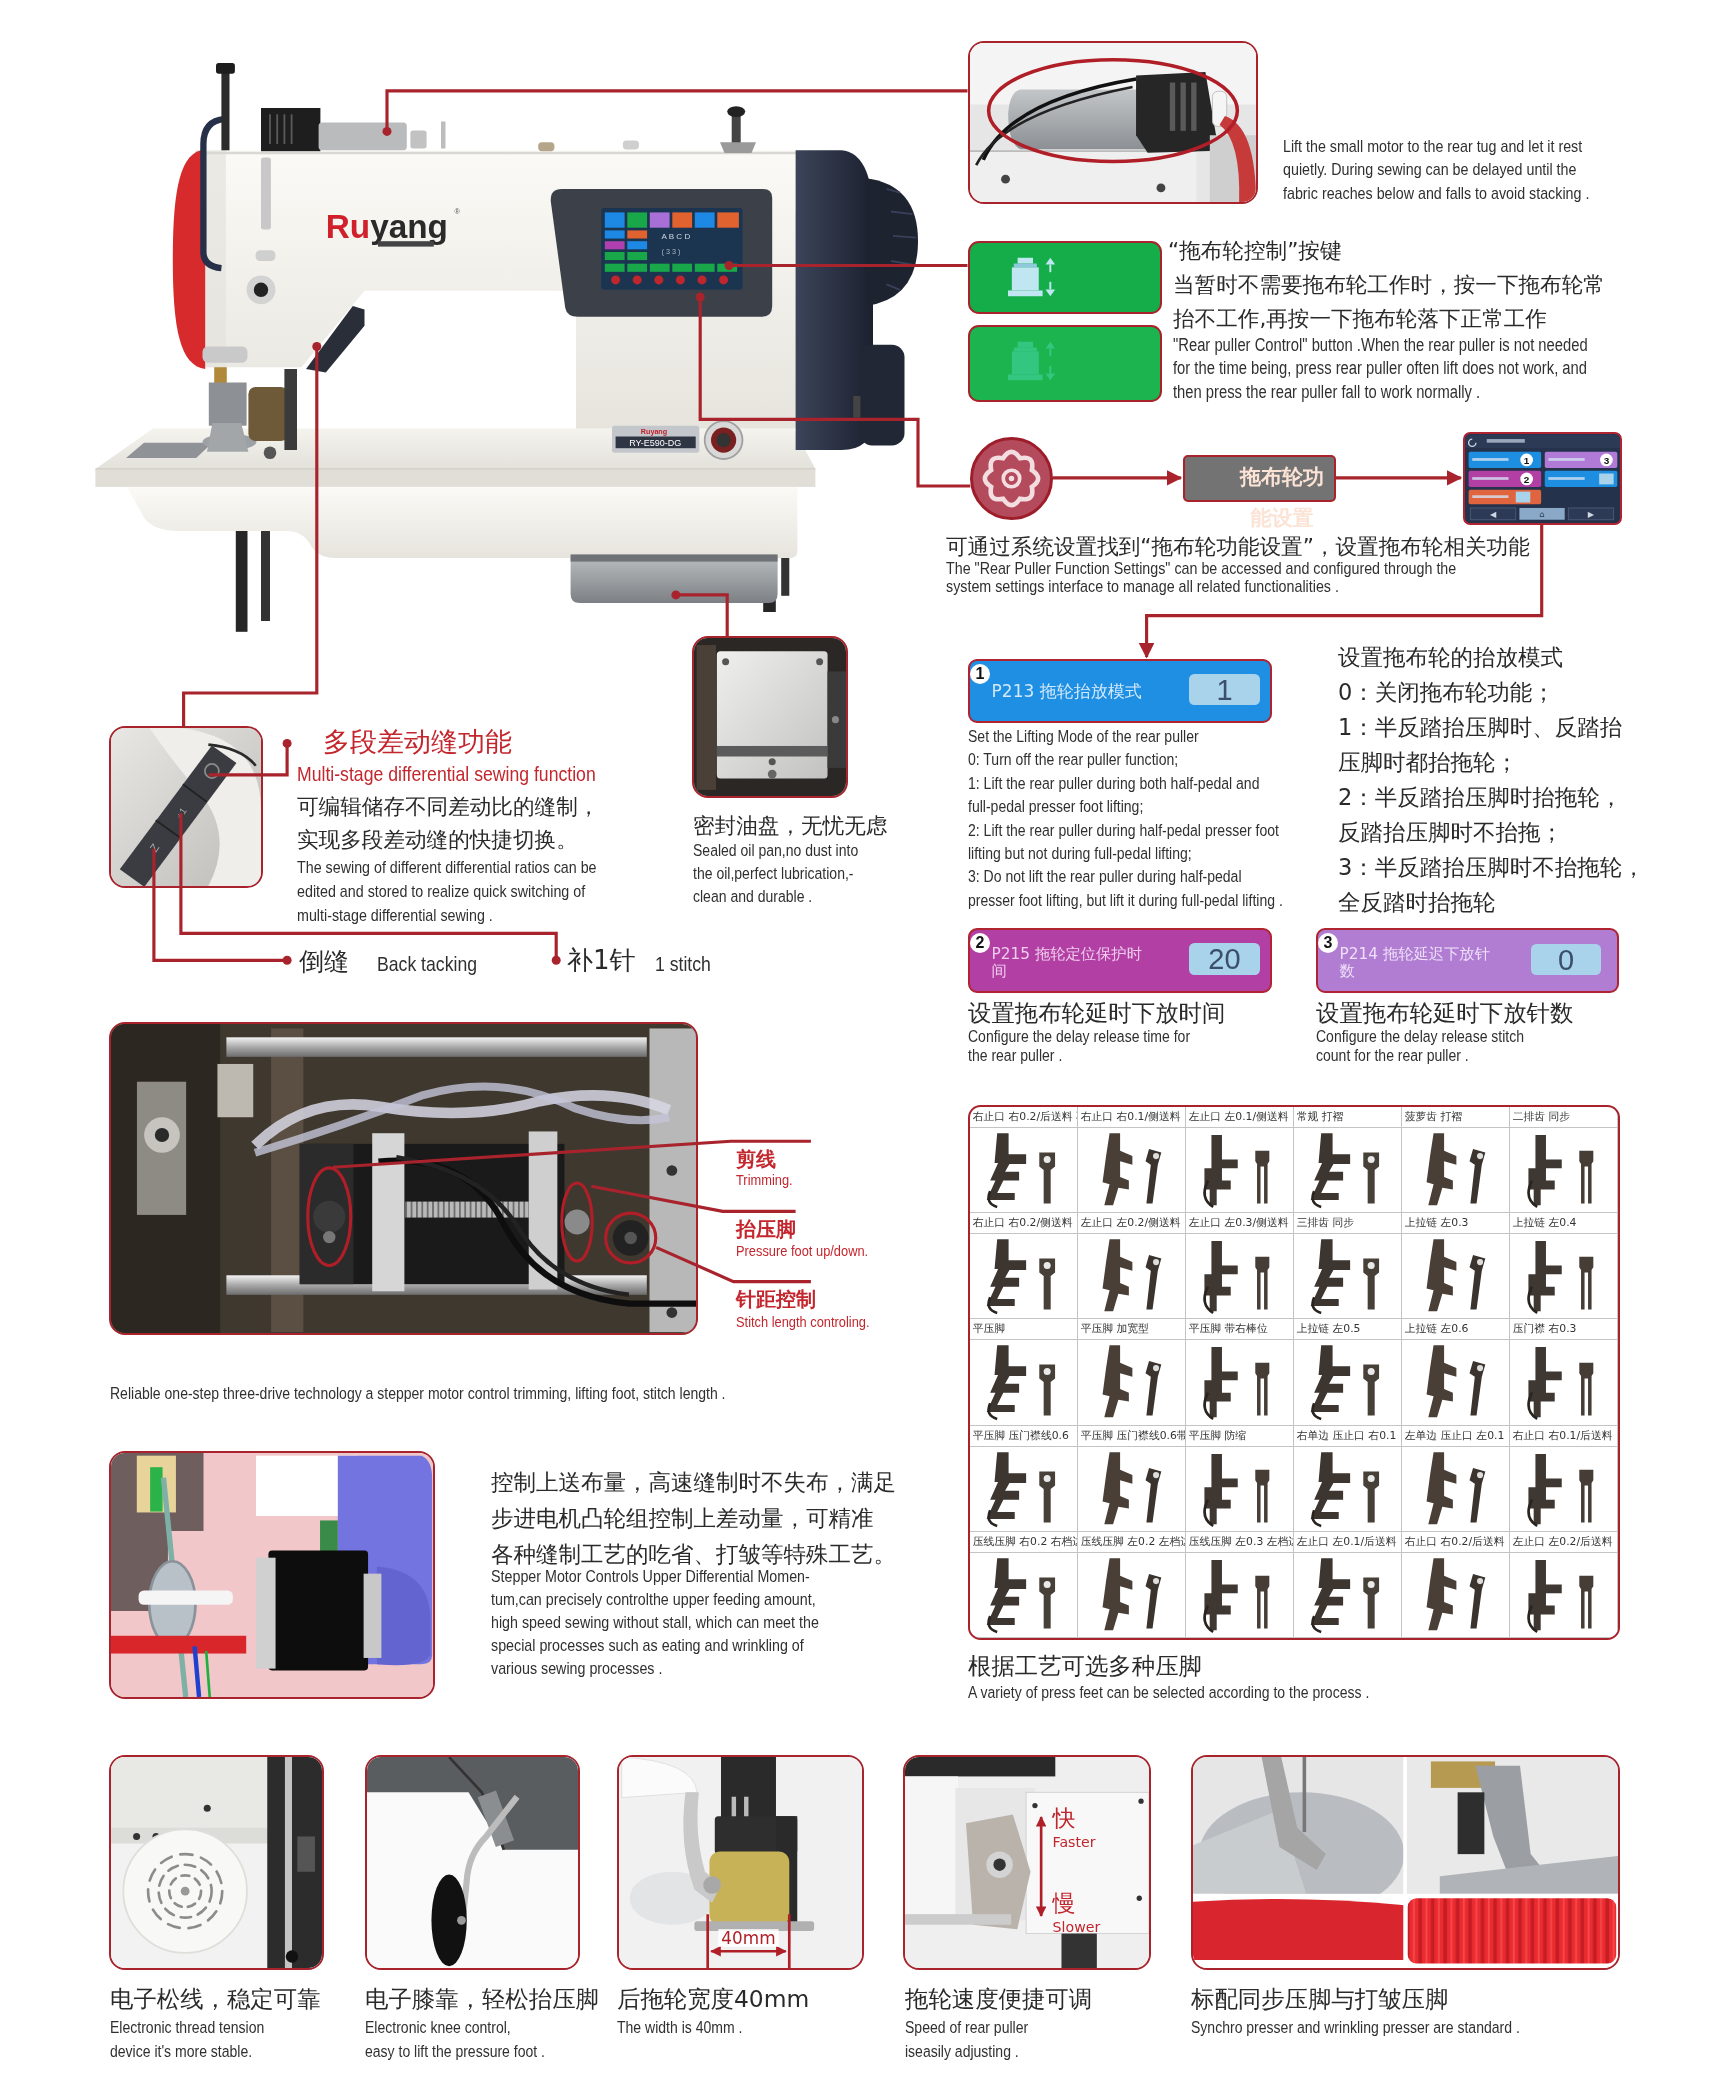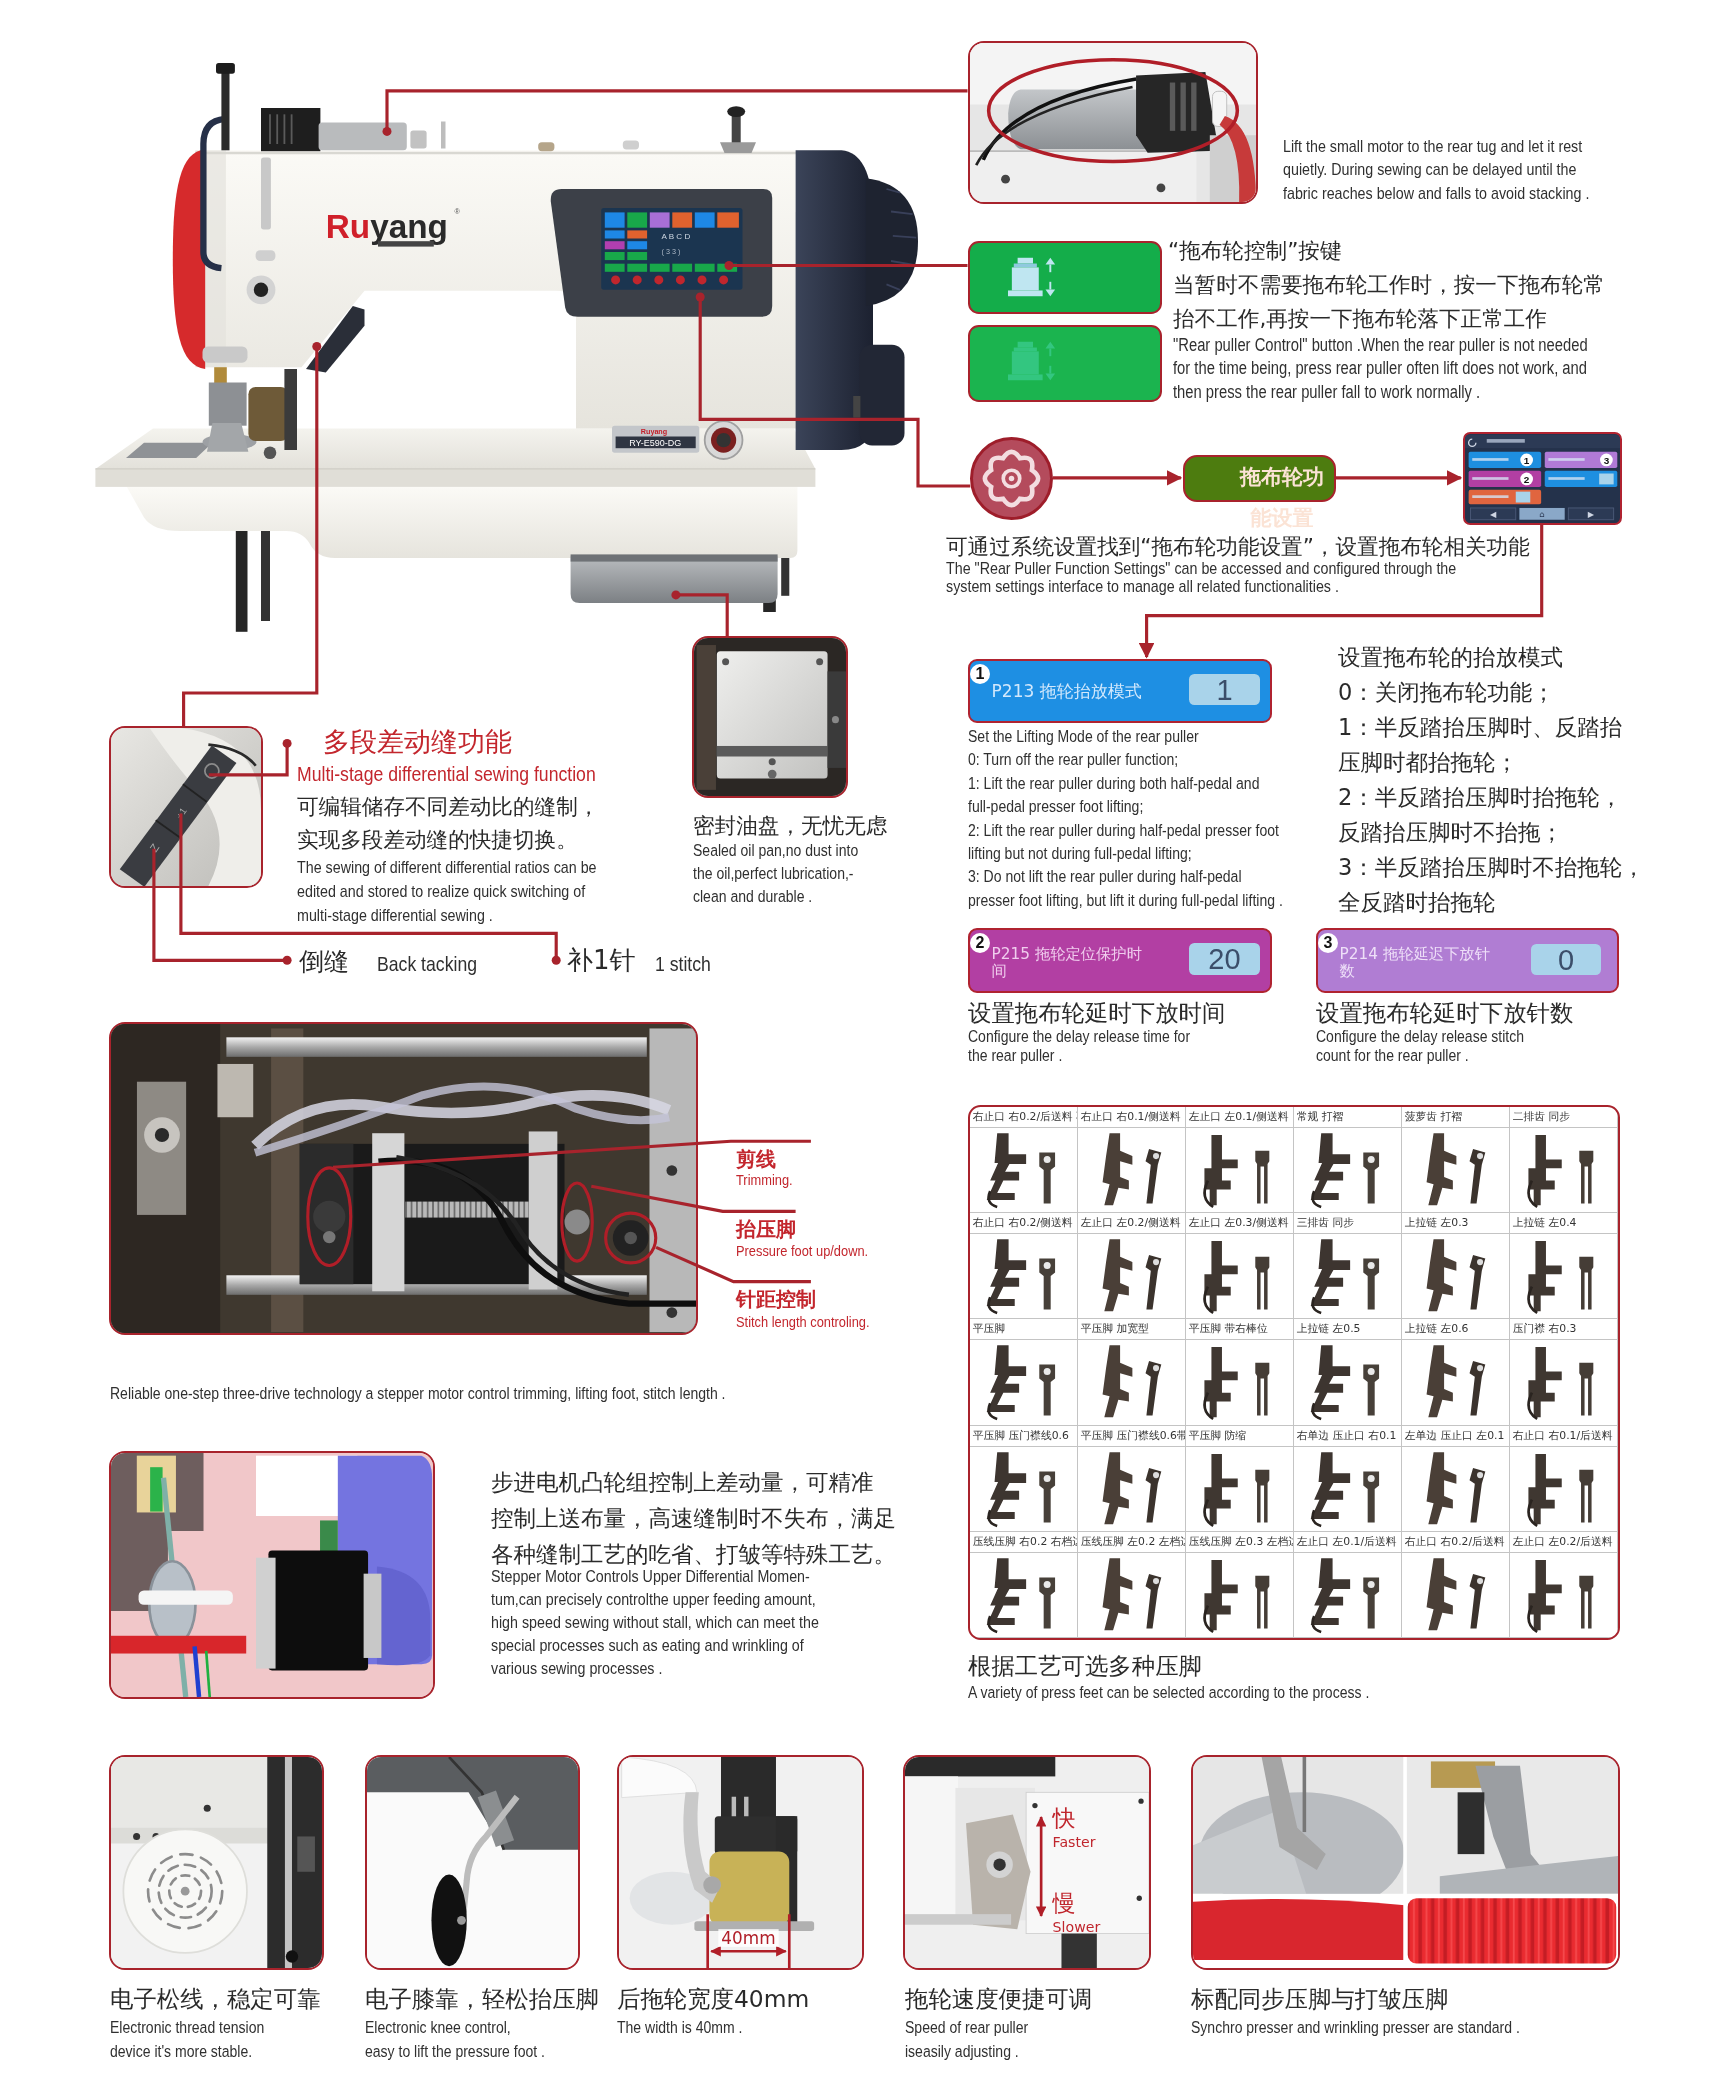--- a/index.html
+++ b/index.html
@@ -16,21 +16,21 @@
   .gbtn svg{position:absolute;left:34px;top:9px;width:58px;height:50px;}
   .pbox{position:absolute;z-index:3;border:2.7px solid #b02330;border-radius:9px;box-sizing:border-box;}
   .pbox .marker{position:absolute;left:0;top:2.7px;width:20px;height:20px;border-radius:50%;background:#ffffff;color:#111;font:bold 16px/20px "Liberation Sans",sans-serif;text-align:center;}
   .pbox .plabel{position:absolute;left:21.6px;font-family:"DejaVu Sans",sans-serif;}
   .pbox .pval{position:absolute;border-radius:5.4px;background:#a9d3ea;color:#3b4e6a;font:29px/32px "Liberation Sans",sans-serif;text-align:center;}
   .grid{position:absolute;z-index:2;left:968px;top:1105px;width:652px;height:535px;border:2.7px solid #a8232c;border-radius:12.6px;box-sizing:border-box;overflow:hidden;background:#ffffff;display:grid;grid-template-columns:repeat(6,1fr);grid-template-rows:repeat(5,1fr);}
   .cell{border-right:0.9px solid #c4c4c4;border-bottom:1.8px solid #c4c4c4;display:flex;flex-direction:column;overflow:hidden;min-width:0;min-height:0;}
   .cell .lab{height:20px;flex:none;border-bottom:0.9px solid #c4c4c4;font:10.8px/20px "DejaVu Sans",sans-serif;color:#333;white-space:nowrap;overflow:hidden;padding-left:2.7px;}
   .cell svg{flex:1;width:100%;min-height:0;}
   .circbtn{position:absolute;z-index:2;border:3.6px solid #9e1d2a;border-radius:50%;box-sizing:border-box;background:#b44b5c;}
-  .obtn{position:absolute;z-index:2;border:2.7px solid #a8232c;border-radius:14px;box-sizing:border-box;background:#4d7c0f;color:#fbe3d5;font:bold 21px/41px "DejaVu Sans",sans-serif;text-align:center;padding-left:45px;}
+  .obtn{position:absolute;z-index:2;border:2.7px solid #a8232c;border-radius:5px;box-sizing:border-box;background:#737373;color:#fbe3d5;font:bold 21px/41px "DejaVu Sans",sans-serif;text-align:center;padding-left:45px;}
   .thumb{position:absolute;z-index:2;border:2.7px solid #b02330;border-radius:7.2px;box-sizing:border-box;background:#24324b;overflow:hidden;}
   .thumb svg{display:block;width:100%;height:100%;}
 </style>
 </head>
 <body>
 
 <div id="page">
 
   <svg class="t" style="left:90px;top:54px;width:837px;height:585px;z-index:1" viewBox="100 60 930 650">
     <defs>
@@ -780,22 +780,22 @@
       <path d="M420 1740 Q480 1745 480 1800 V1840 Q470 1855 420 1850 Z" fill="#6464d0"></path>
       <rect x="356" y="1688" width="20" height="42" fill="#3a8a4a"></rect>
       <rect x="298" y="1722" width="112" height="135" rx="4" fill="#0d0d0d"></rect>
       <rect x="284" y="1730" width="22" height="125" fill="#d0d0d0"></rect>
       <rect x="405" y="1748" width="20" height="95" fill="#c8c8c8"></rect>
       <path d="M215 1830 L220 1887" stroke="#2040d0" stroke-width="5"></path>
       <path d="M228 1835 L232 1887" stroke="#20b040" stroke-width="3"></path>
     </svg>
   </div>
   <div class="t cn" style="left:491px;top:1464px;font-size:22.5px;line-height:36px;">
+      <div class="ln">控制上送布量，高速缝制时不失布，满足</div>
       <div class="ln">步进电机凸轮组控制上差动量，可精准</div>
-      <div class="ln">控制上送布量，高速缝制时不失布，满足</div>
       <div class="ln">各种缝制工艺的吃省、打皱等特殊工艺。</div>
     </div>
   <div class="t en" style="left:491px;top:1565px;font-size:17px;line-height:23px;">
       <div class="ln">Stepper Motor Controls Upper Differential Momen-</div>
       <div class="ln">tum,can precisely controlthe upper feeding amount,</div>
       <div class="ln">high speed sewing without stall, which can meet the</div>
       <div class="ln">special processes such as eating and wrinkling of</div>
       <div class="ln">various sewing processes .</div>
     </div>
 

